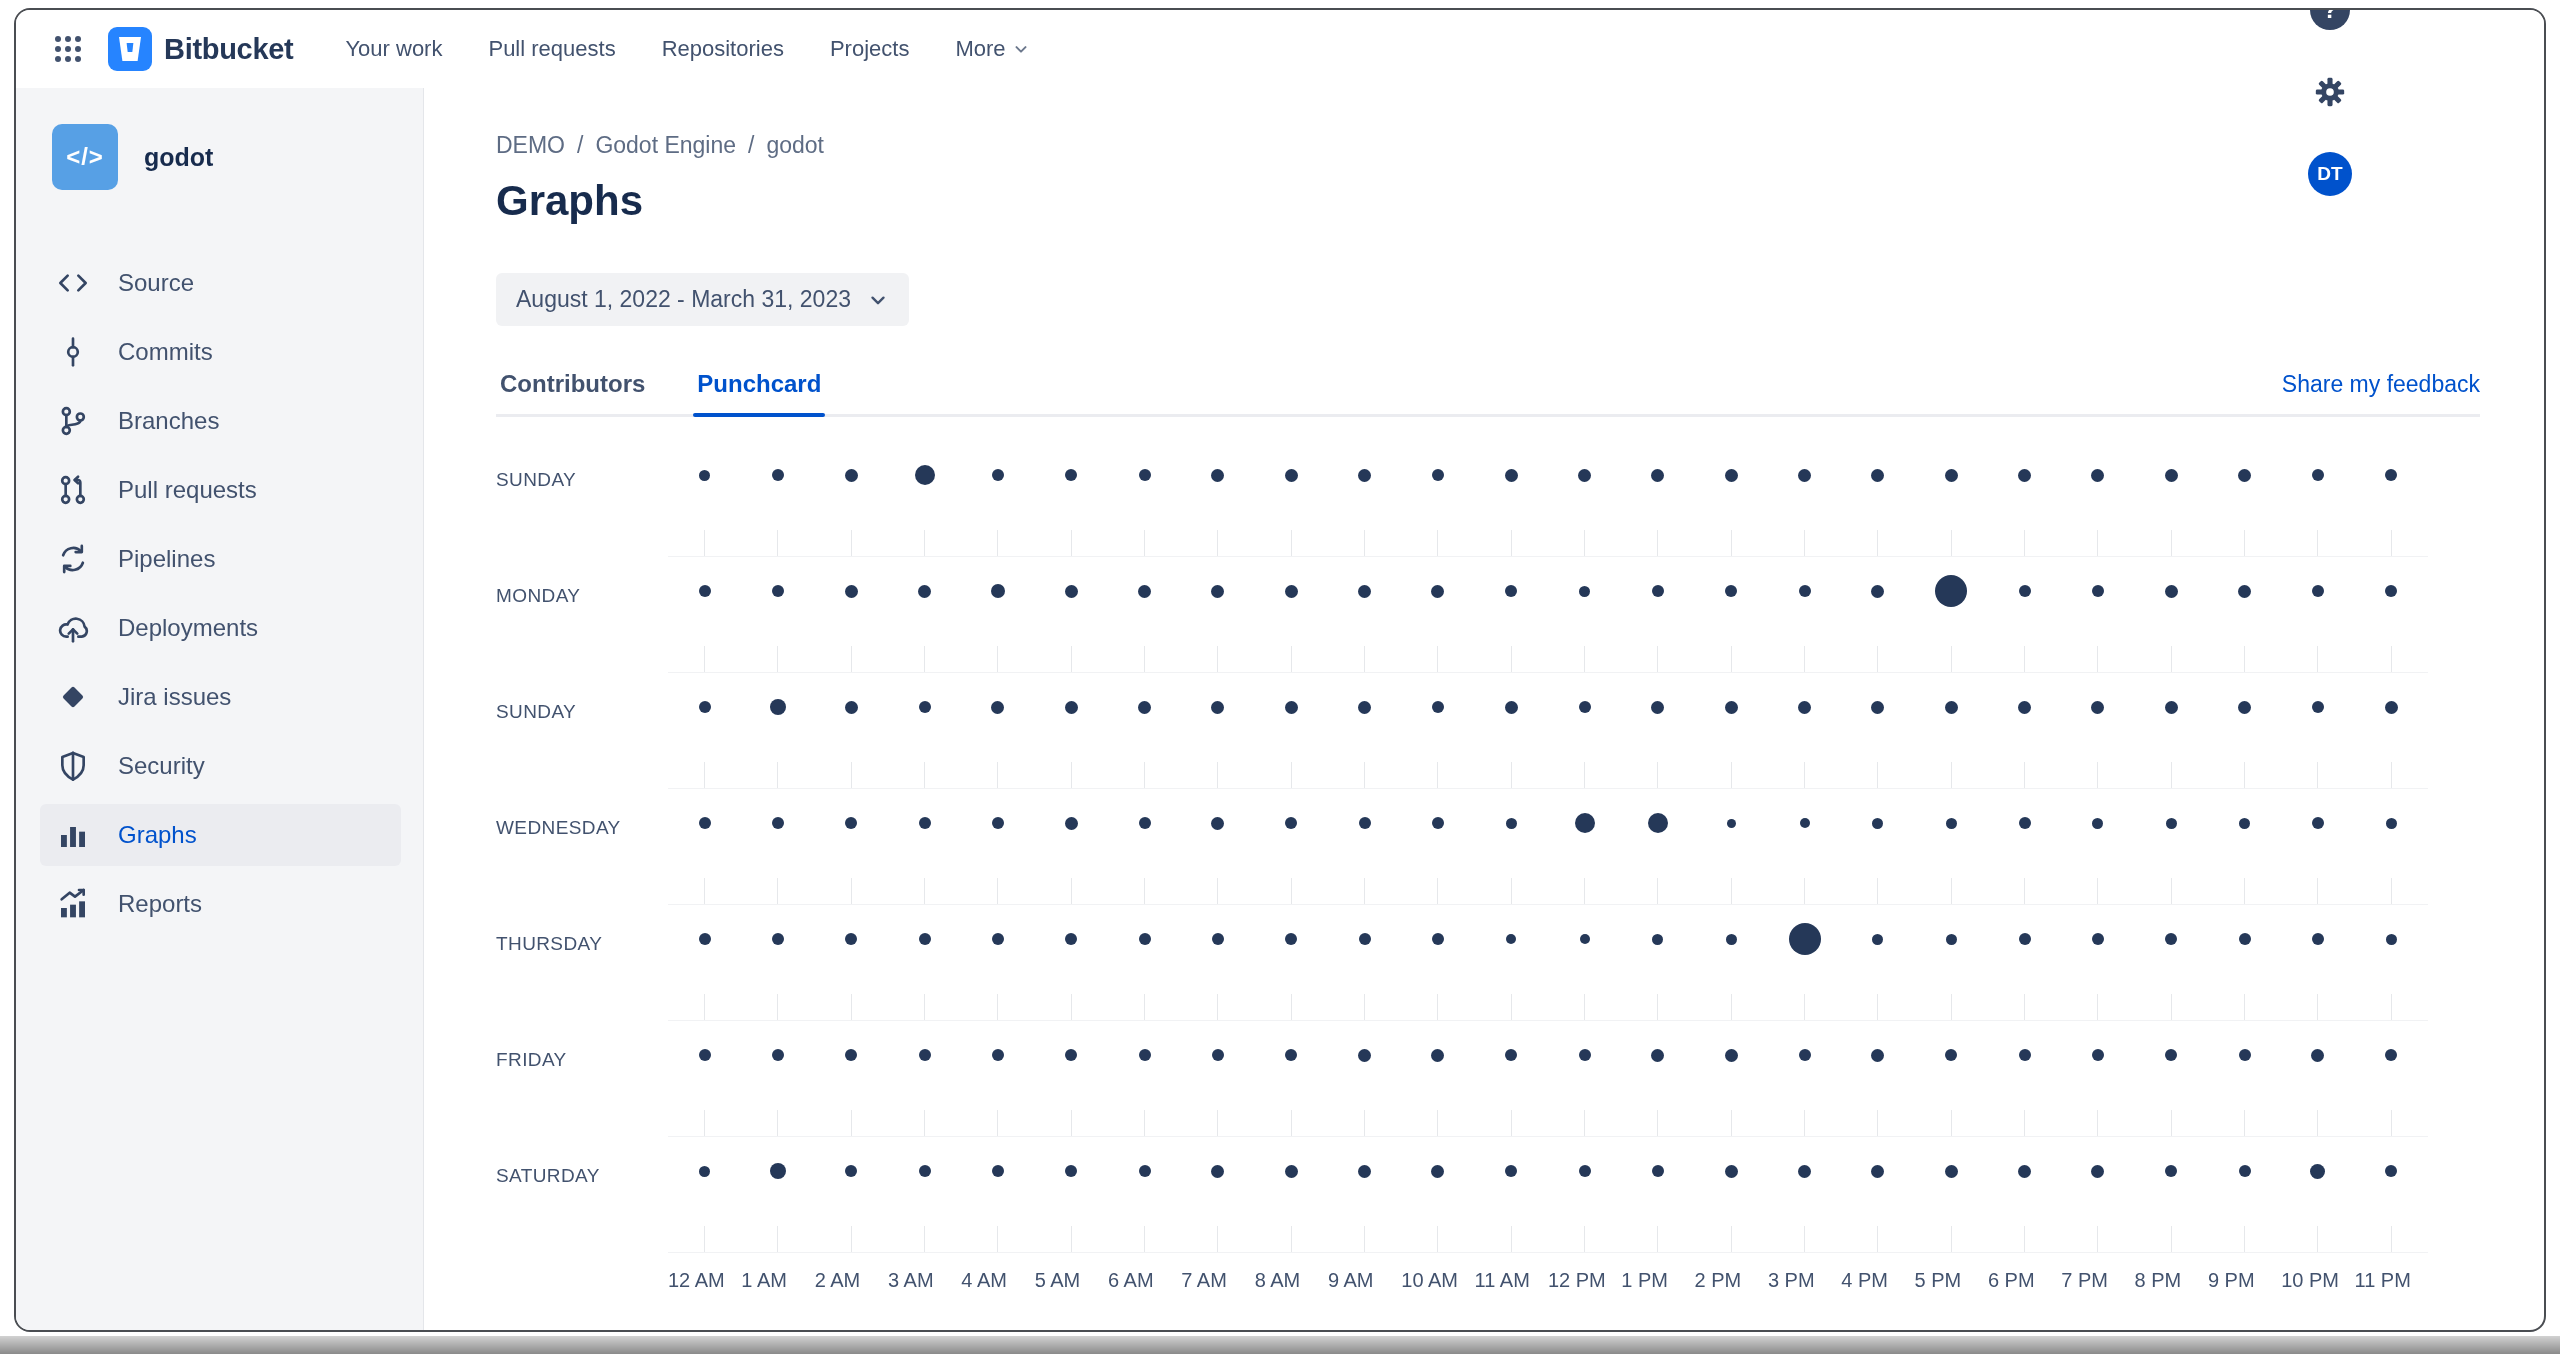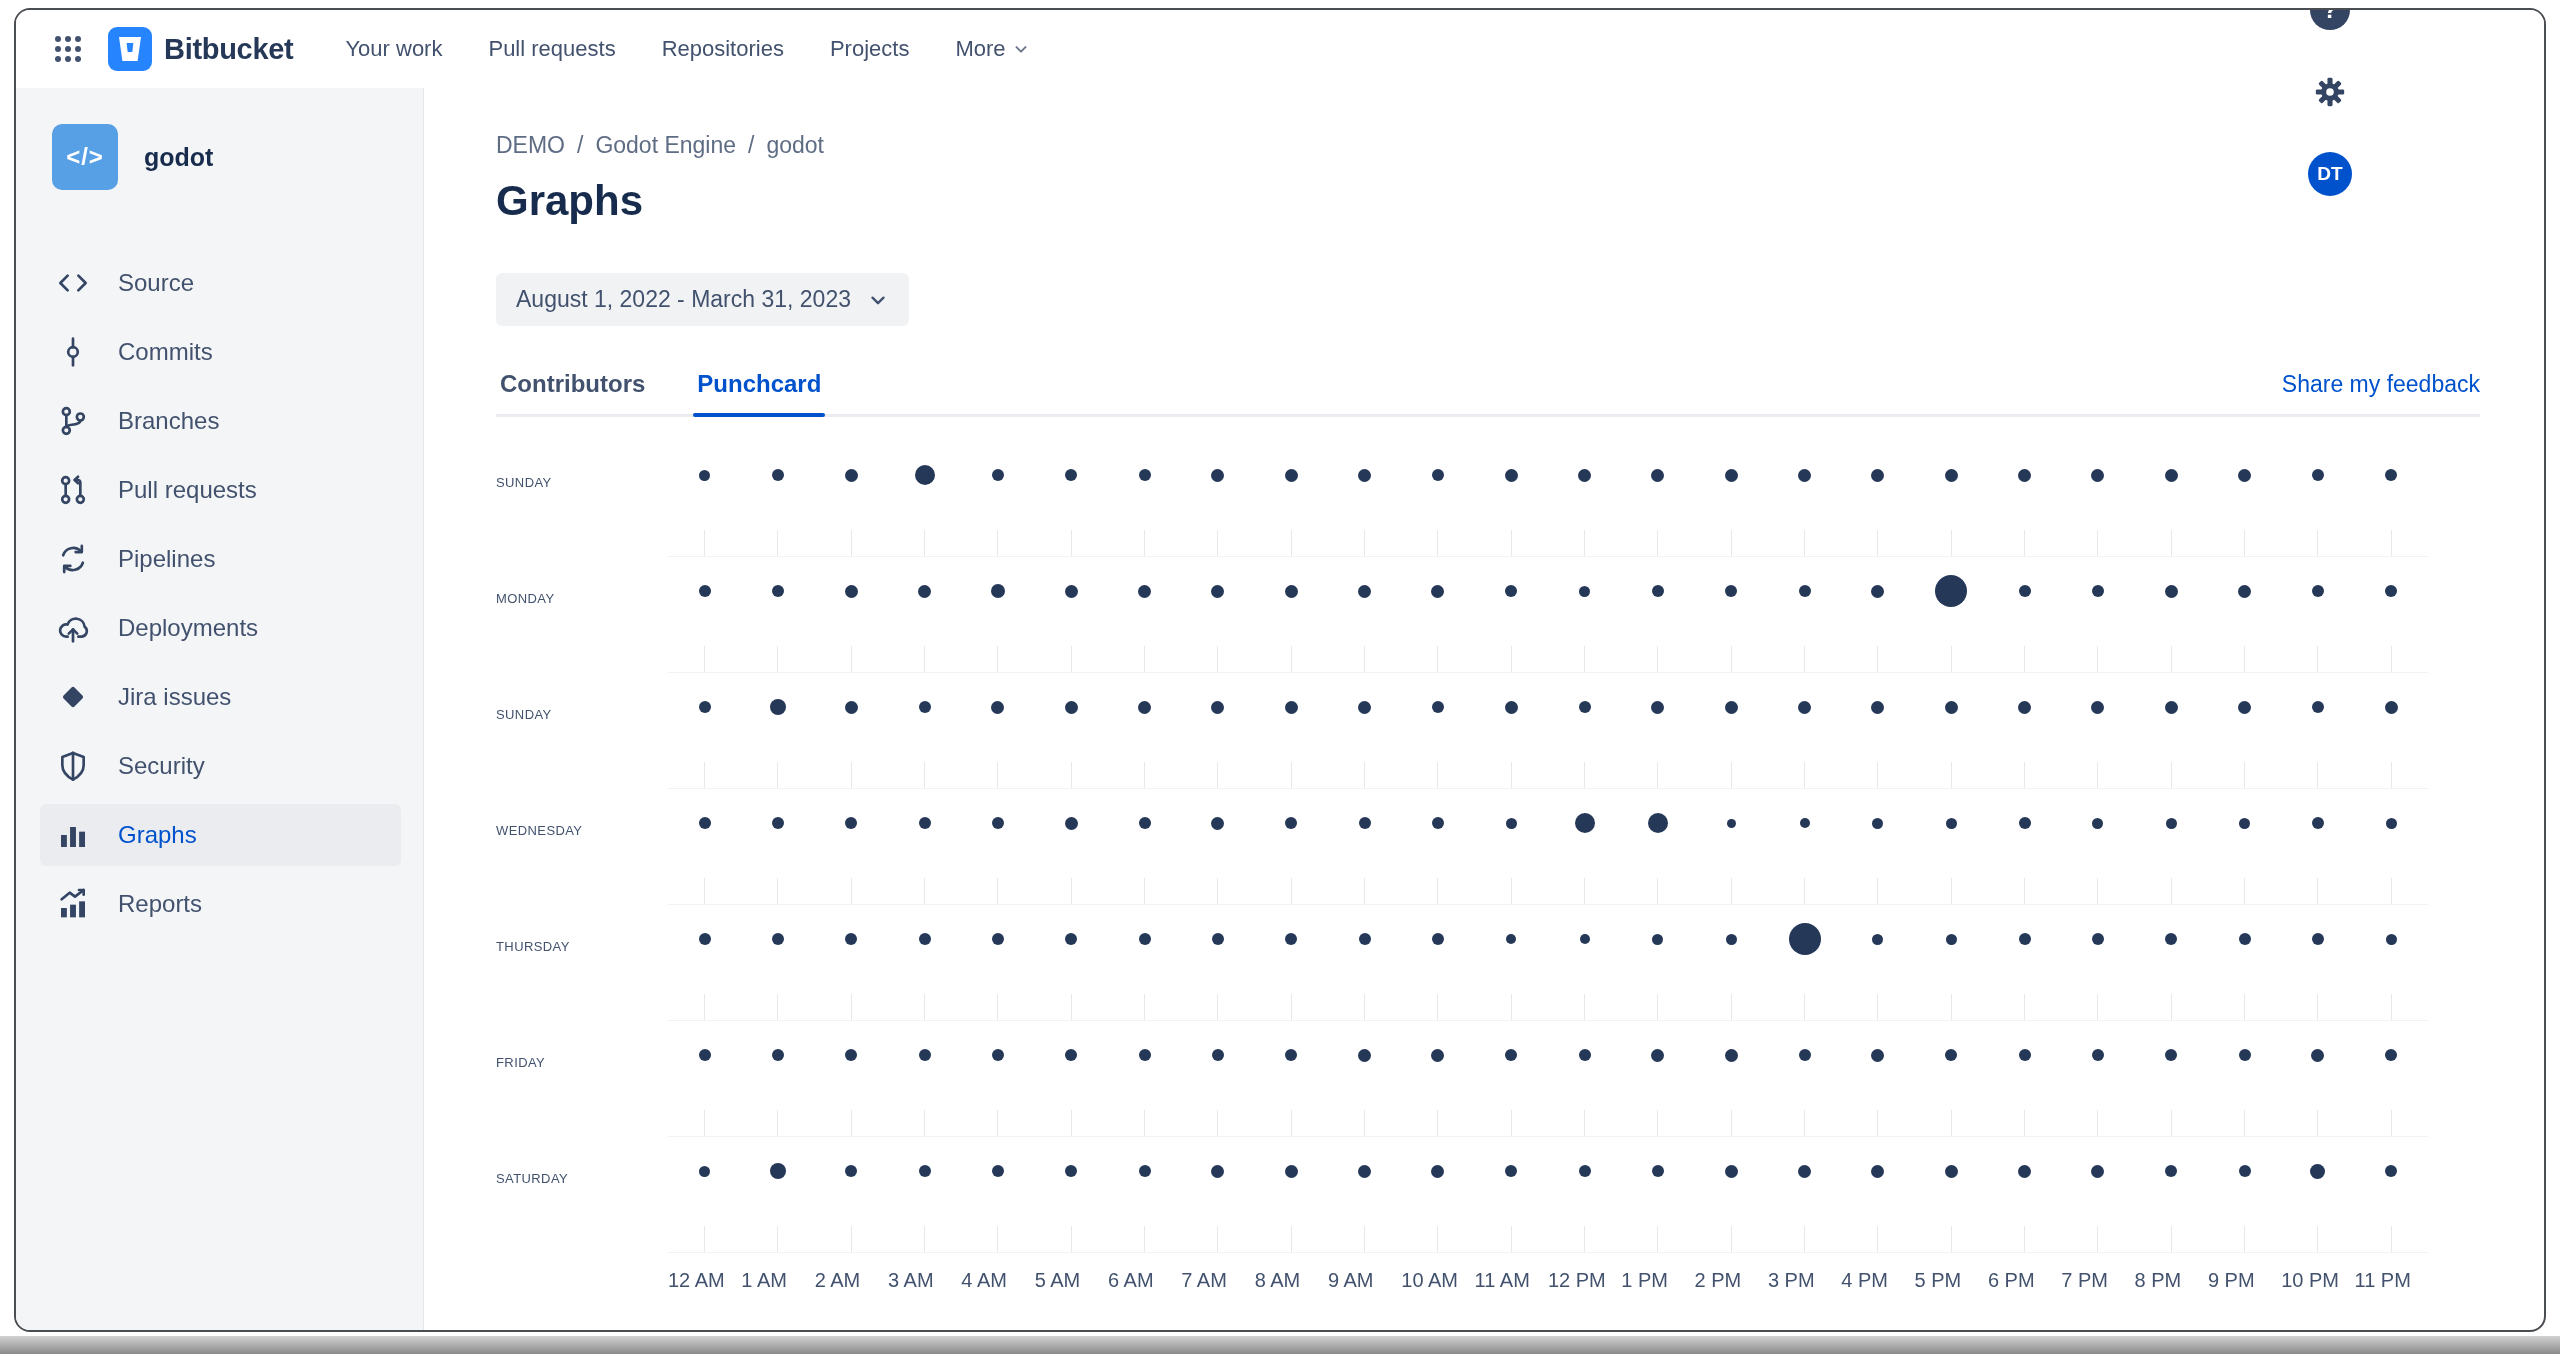--- a/index.html
+++ b/index.html
@@ -46,21 +46,21 @@
 
   .tabs-row{display:flex;align-items:flex-end;margin-top:44px;border-bottom:3px solid #EBECF0;}
   .tab{font-size:24px;font-weight:600;padding:0 4px 16px 4px;margin-right:44px;cursor:pointer;color:#42526E;position:relative;}
   .tab.active{color:#0052CC;}
   .tab.active::after{content:"";position:absolute;left:0;right:0;bottom:-3px;height:4px;background:#0052CC;border-radius:2px;}
   .feedback-link{margin-left:auto;font-size:23px;color:#0052CC;cursor:pointer;padding-bottom:16px;}
 
   
   .punchcard{margin-top:24px;}
   .prow{height:116px;position:relative;}
-  .day-label{position:absolute;left:0;top:34px;font-size:13px;color:#42526E;letter-spacing:0.4px;}
+  .day-label{position:absolute;left:0;top:28px;font-size:19px;color:#42526E;letter-spacing:0.4px;}
   .pcols{margin-left:172px;width:1760px;}
   .pdots{display:flex;height:68px;align-items:center;}
   .pcell{flex:1;display:flex;align-items:center;justify-content:center;}
   .dot{border-radius:50%;}
   .pticks{display:flex;height:47px;align-items:flex-end;border-bottom:1px solid #F1F2F4;}
   .tickcell{flex:1;display:flex;justify-content:center;align-items:flex-end;height:100%;}
   .tick{width:1px;height:26px;background:#E6E8EB;}
   .hours-row{display:flex;margin-left:172px;width:1760px;margin-top:16px;}
   .hour-label{flex:1;font-size:20px;color:#42526E;white-space:nowrap;}
 </style>

